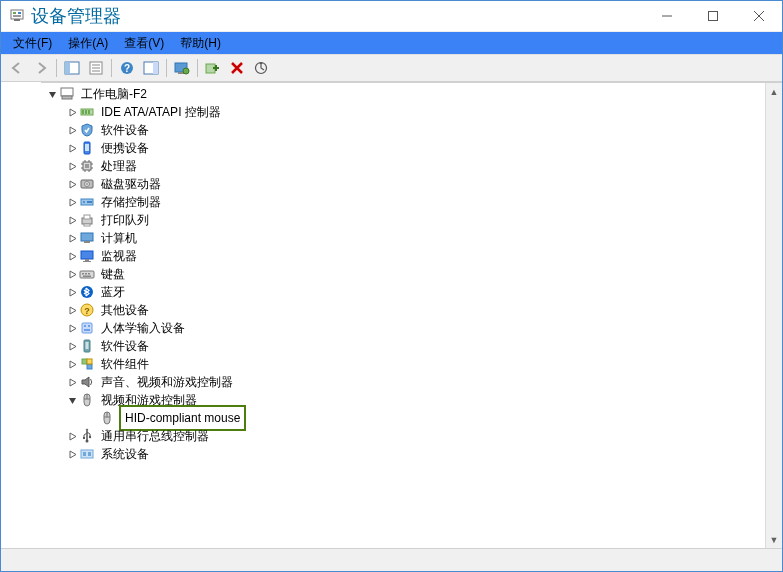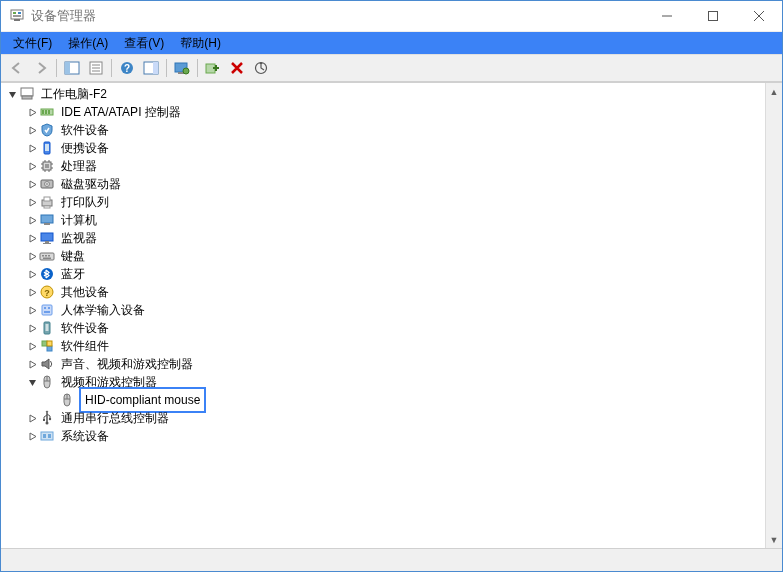--- a/index.html
+++ b/index.html
@@ -2,45 +2,45 @@
 <html><head>
 <meta charset="utf-8">
 <style>
 * { box-sizing: border-box; margin: 0; padding: 0; font-family: "Microsoft YaHei", "Segoe UI", Tahoma, sans-serif; }
 html, body { width: 783px; height: 572px; background: #fff; overflow: hidden; }
 
 .window { width: 783px; height: 572px; border: 1px solid #4a8ad0; display: flex; flex-direction: column; }
 
 .titlebar { height: 31px; background: #fff; display: flex; align-items: center; padding-left: 8px; border-bottom: 1px solid #eee; }
 .titlebar-icon { width: 16px; height: 16px; margin-right: 6px; }
-.titlebar-text { font-size: 13px; color: #737373; flex: 1; }
+.titlebar-text { font-size: 18px; color: #0369a1; flex: 1; }
 .win-controls { display: flex; height: 100%; }
 .win-btn { width: 46px; height: 100%; display: flex; align-items: center; justify-content: center; color: #555; cursor: pointer; }
 
 .menubar { height: 22px; background: #3b82f6; display: flex; align-items: center; padding: 0 4px; font-size: 12px; }
 .menu-item { padding: 2px 8px; cursor: pointer; }
 
 .toolbar { height: 28px; background: #f0f0f0; border-top: 1px solid #e0e0e0; border-bottom: 1px solid #d0d0d0; display: flex; align-items: center; padding: 0 4px; gap: 0; }
 .tool-btn { width: 24px; height: 22px; display: flex; align-items: center; justify-content: center; cursor: pointer; border: 1px solid transparent; }
 .tool-btn.disabled { opacity: 0.4; cursor: default; }
 .tool-sep { width: 1px; height: 18px; background: #c0c0c0; margin: 0 3px; }
 
-.content { flex: 1; display: flex; border-top: 1px solid #d0d0d0; overflow: hidden; }
+.content { flex: 1; display: flex; border-top: 1px solid #d0d0d0; overflow: hidden; margin-left: 40px; }
 .tree-area { flex: 1; background: #fff; overflow-y: auto; overflow-x: hidden; padding: 2px 0; }
 .scrollbar-placeholder { width: 17px; background: #f0f0f0; border-left: 1px solid #dcdcdc; display: flex; flex-direction: column; }
 .sb-arrow { height: 17px; display: flex; align-items: center; justify-content: center; color: #606060; font-size: 9px; }
 .sb-track { flex: 1; }
 
 .tree-row { display: flex; align-items: center; height: 18px; font-size: 12px; color: #000; white-space: nowrap; cursor: pointer; }
 .indent { display: inline-block; height: 1px; }
 .expander { width: 14px; height: 18px; display: inline-flex; align-items: center; justify-content: center; color: #505050; font-size: 10px; }
 .expander.none { visibility: hidden; }
 .node-icon { width: 16px; height: 16px; margin-right: 4px; display: inline-flex; align-items: center; justify-content: center; }
 .node-label { padding: 0 2px; }
-.highlight-box { border: 2px solid #3b82f6; padding: 4px 4px; display: inline-block; line-height: 14px; }
+.highlight-box { border: 2px solid #4d7c0f; padding: 4px 4px; display: inline-block; line-height: 14px; }
 
 .statusbar { height: 23px; background: #f0f0f0; border-top: 1px solid #d0d0d0; }
 
 
 svg { display: block; }
 </style>
 </head>
 <body>
 
 <div class="window">
@@ -256,20 +256,36 @@
         </div>
         <div class="tree-row">
           <span class="indent" style="width: 24px;"></span>
           <span class="expander">
             <svg width="9" height="9">
               <path d="M2 1 L8 4.5 L2 8 Z" fill="none" stroke="#606060"></path>
             </svg>
           </span>
           <span class="node-icon">
             <svg width="16" height="16" viewBox="0 0 16 16">
+              <rect x="2" y="5" width="12" height="6" fill="#9fc5e8" stroke="#3d85c6"></rect>
+              <circle cx="5" cy="8" r="1" fill="#3d85c6"></circle>
+              <rect x="8" y="7" width="5" height="2" fill="#3d85c6"></rect>
+            </svg>
+          </span>
+          <span class="node-label">存储控制器</span>
+        </div>
+        <div class="tree-row">
+          <span class="indent" style="width: 24px;"></span>
+          <span class="expander">
+            <svg width="9" height="9">
+              <path d="M2 1 L8 4.5 L2 8 Z" fill="none" stroke="#606060"></path>
+            </svg>
+          </span>
+          <span class="node-icon">
+            <svg width="16" height="16" viewBox="0 0 16 16">
               <rect x="3" y="6" width="10" height="6" fill="#cfcfcf" stroke="#777"></rect>
               <rect x="5" y="3" width="6" height="4" fill="#fff" stroke="#999"></rect>
               <rect x="5" y="12" width="6" height="2" fill="#fff" stroke="#999"></rect>
             </svg>
           </span>
           <span class="node-label">打印队列</span>
         </div>
         <div class="tree-row">
           <span class="indent" style="width: 24px;"></span>
           <span class="expander">

